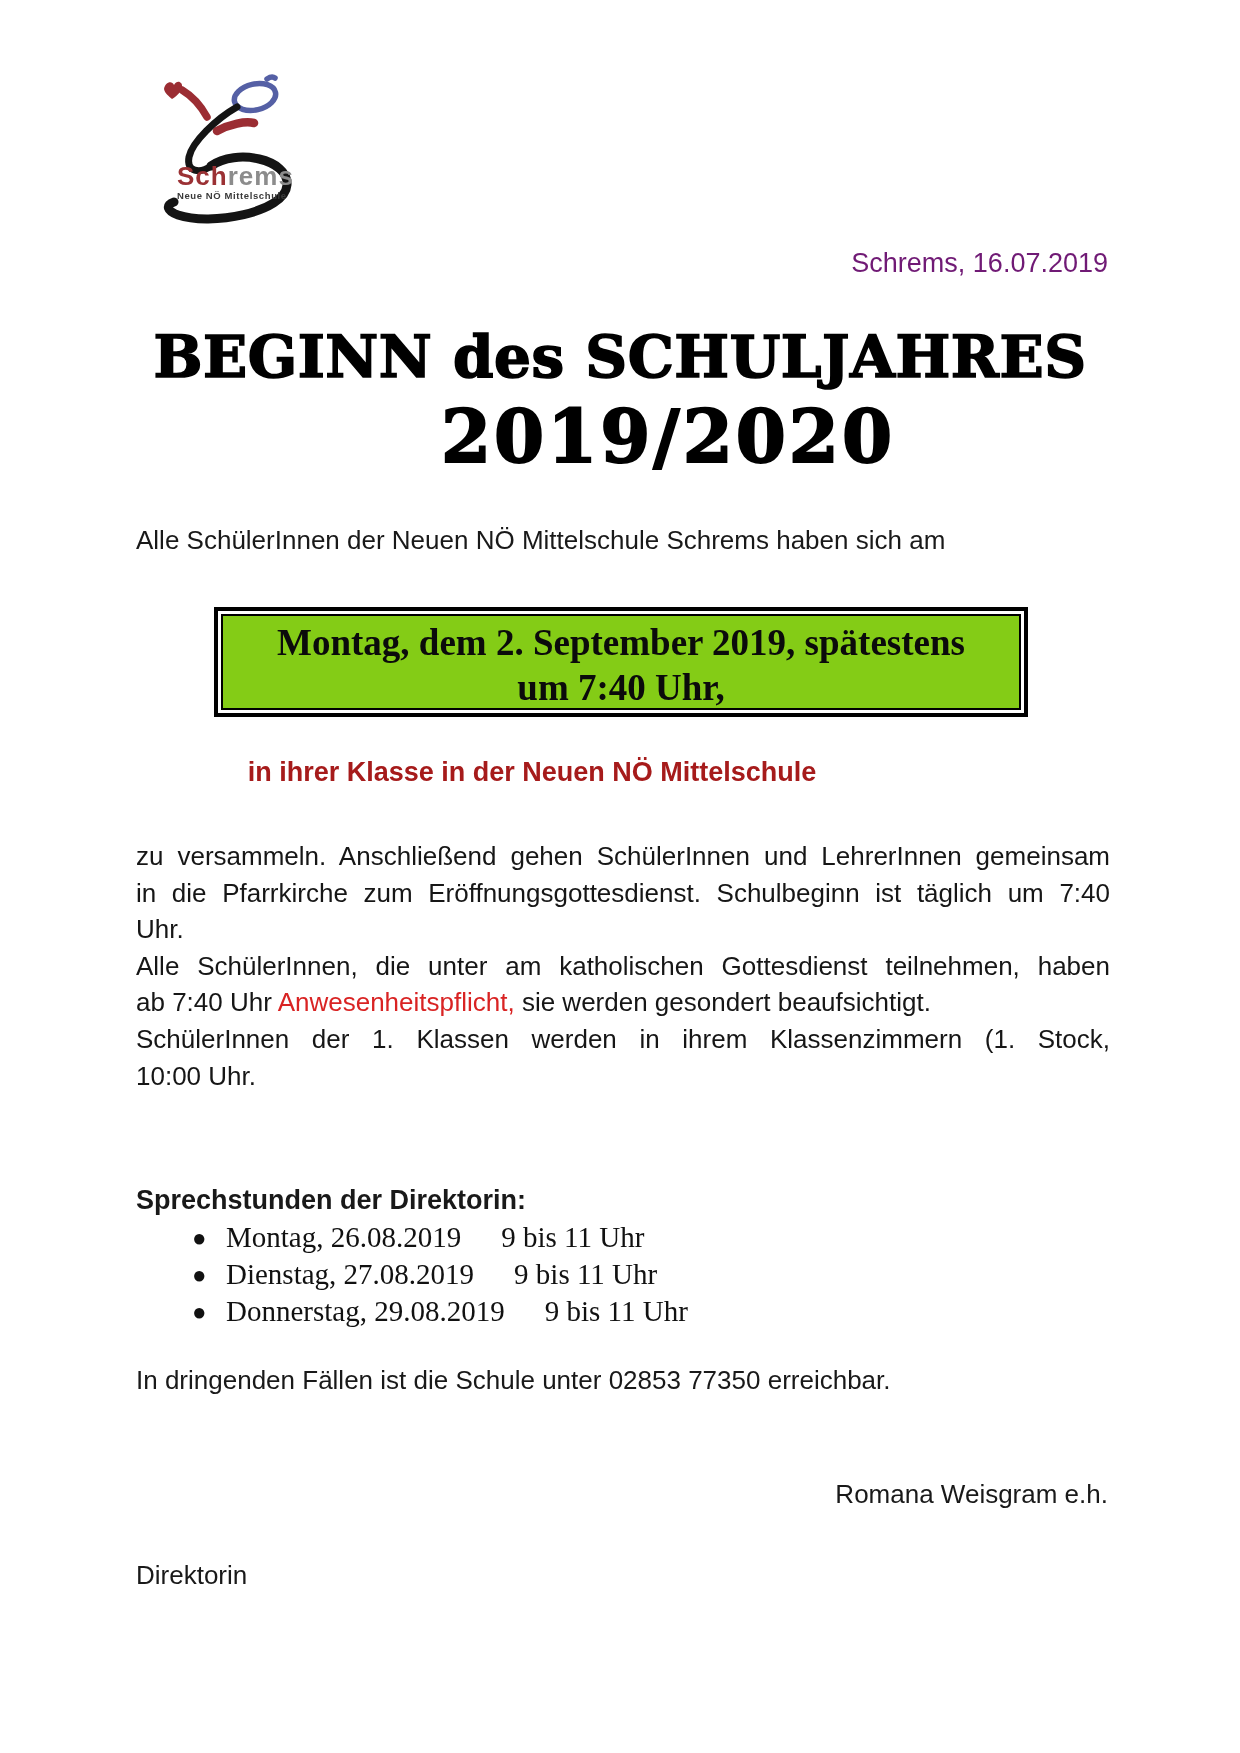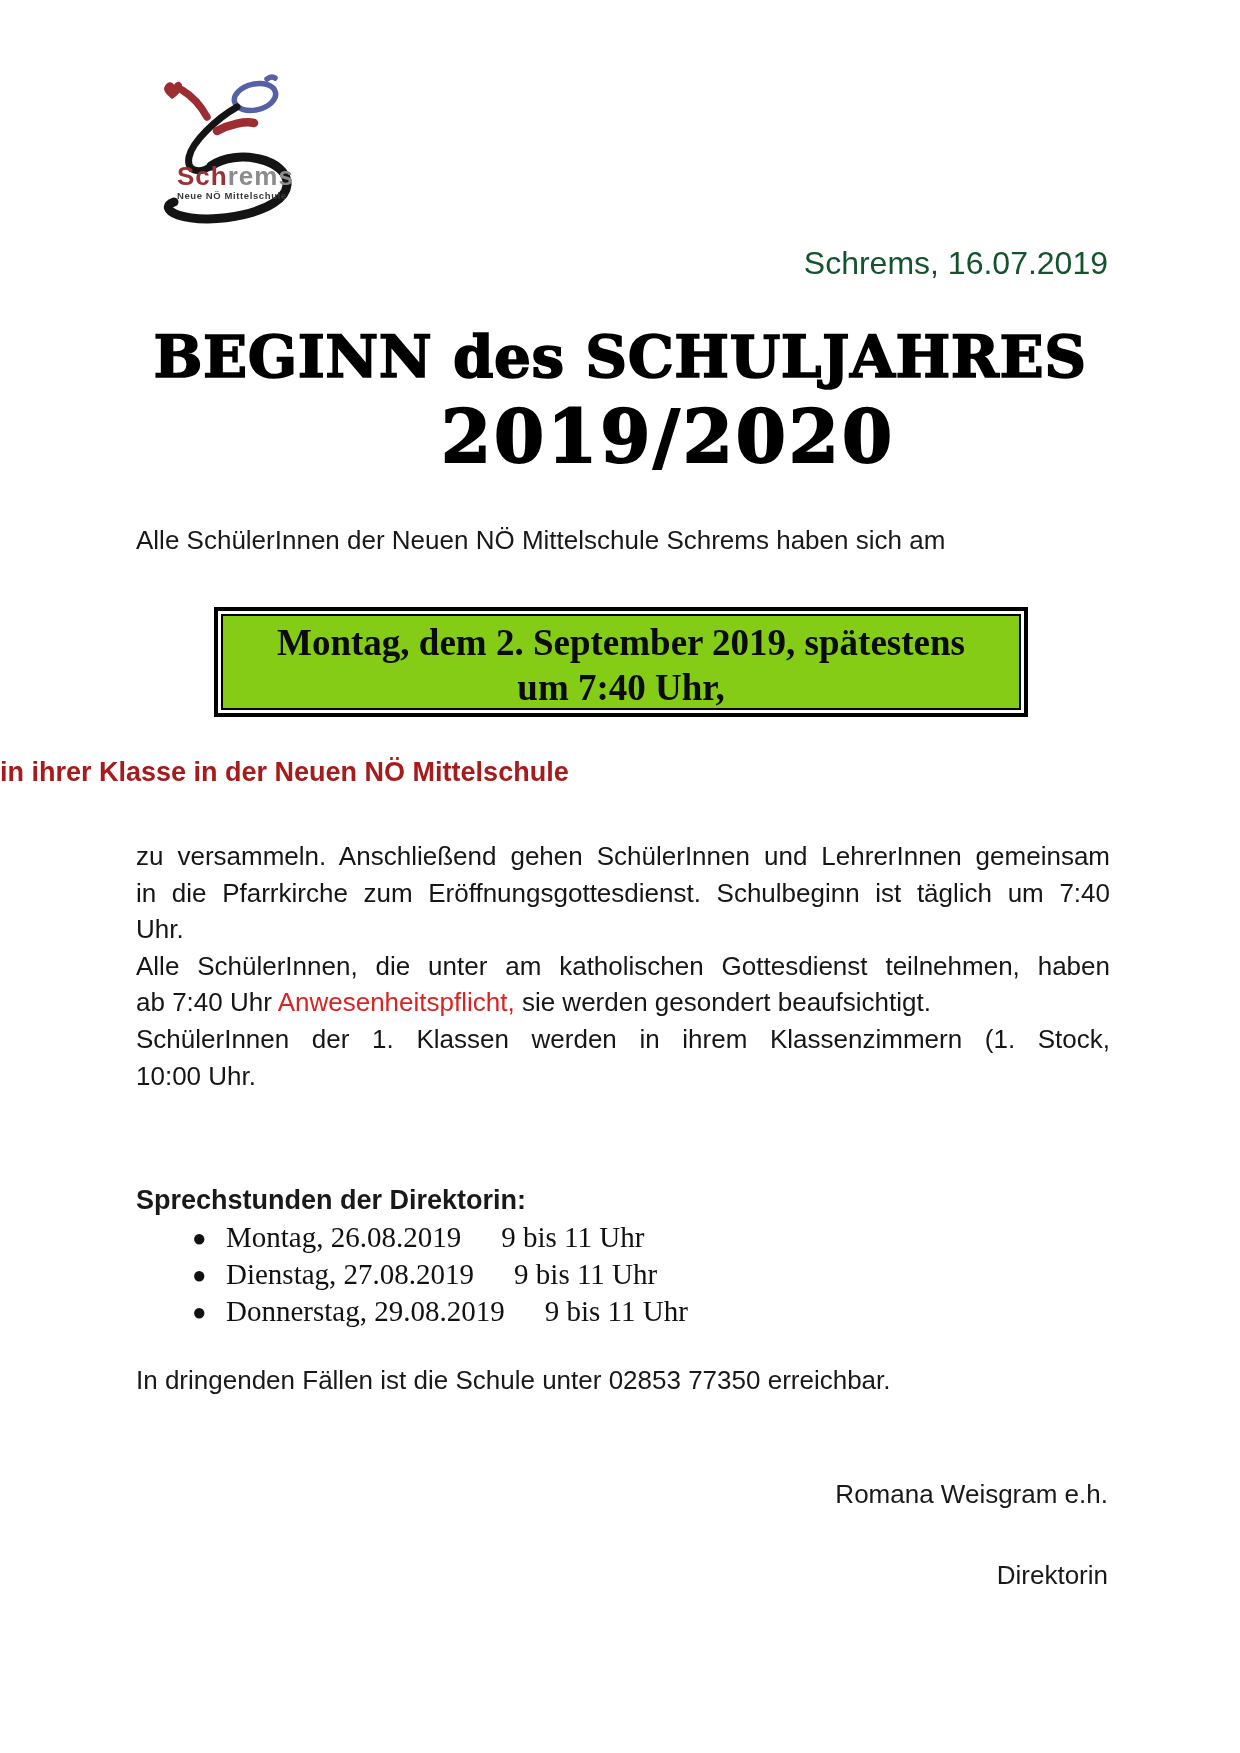--- a/index.html
+++ b/index.html
@@ -13,21 +13,21 @@
   }
   .abs{position:absolute;}
 
   
   .logo{left:148px;top:66px;width:152px;height:162px;}
 
   
   .date-line{
     left:136px;top:247px;width:972px;
     text-align:right;padding-right:10px;
-    font-size:32px;line-height:32px;color:#14532d;
+    font-size:27px;line-height:32px;color:#701a75;
   }
 
   
   .title1{
     left:0;top:326px;width:1240px;text-align:center;
     font-family:"DejaVu Serif", serif;
     font-weight:900;font-size:58px;line-height:62px;color:#000;
     -webkit-text-stroke:1.6px #000;letter-spacing:0.5px;
   }
   .title2{
@@ -47,21 +47,21 @@
     border:2px solid #000;
     box-shadow:0 0 0 3px #ffffff, 0 0 0 7px #000000;
     text-align:center;
     font-family:"Liberation Serif", serif;
     font-weight:bold;font-size:37px;line-height:45px;color:#0b0b0b;
     padding-top:4px;
   }
 
   
   .red-line{
-    left:0;top:755px;width:1064px;
+    left:0;top:755px;width:1064px;text-align:center;
     font-weight:bold;font-size:27px;line-height:34px;
   }
 
   
   .bodytext{
     left:136px;top:838px;width:974px;
     font-size:26px;line-height:36.6px;color:#161616;
   }
   .bodytext .ln{white-space:nowrap;}
   .bodytext .ln.j{white-space:normal;text-align:justify;text-align-last:justify;}
@@ -74,21 +74,21 @@
     font-size:29px;line-height:36px;color:#111;
   }
   .oh-item .marker{display:inline-block;width:34px;font-size:24px;vertical-align:1px;}
   .oh-item .gap{display:inline-block;width:40px;}
 
   
   .contact{left:136px;top:1363px;width:974px;font-size:26px;line-height:34px;}
 
   
   .sig-name{left:136px;top:1477px;width:972px;text-align:right;padding-right:45px;font-size:26px;line-height:34px;}
-  .sig-role{left:136px;top:1558px;width:972px;text-align:right;padding-right:95px;font-size:26px;line-height:34px;}
+  .sig-role{left:136px;top:1558px;width:972px;padding-right:95px;font-size:26px;line-height:34px;}
 </style>
 </head>
 <body>
 
 <div class="abs logo">
   <svg width="152" height="162" viewBox="0 0 152 162">
 
     <path d="M16,23 C17,16 24,14 26,19 C29,13 35,16 34,21 C33,27 27,31 24,33 C21,30 17,28 16,23 Z" fill="#9B2D33"></path>
 
     <path d="M34,24 C44,30 53,40 59,51" stroke="#9B2D33" stroke-width="7.5" fill="none" stroke-linecap="round"></path>

